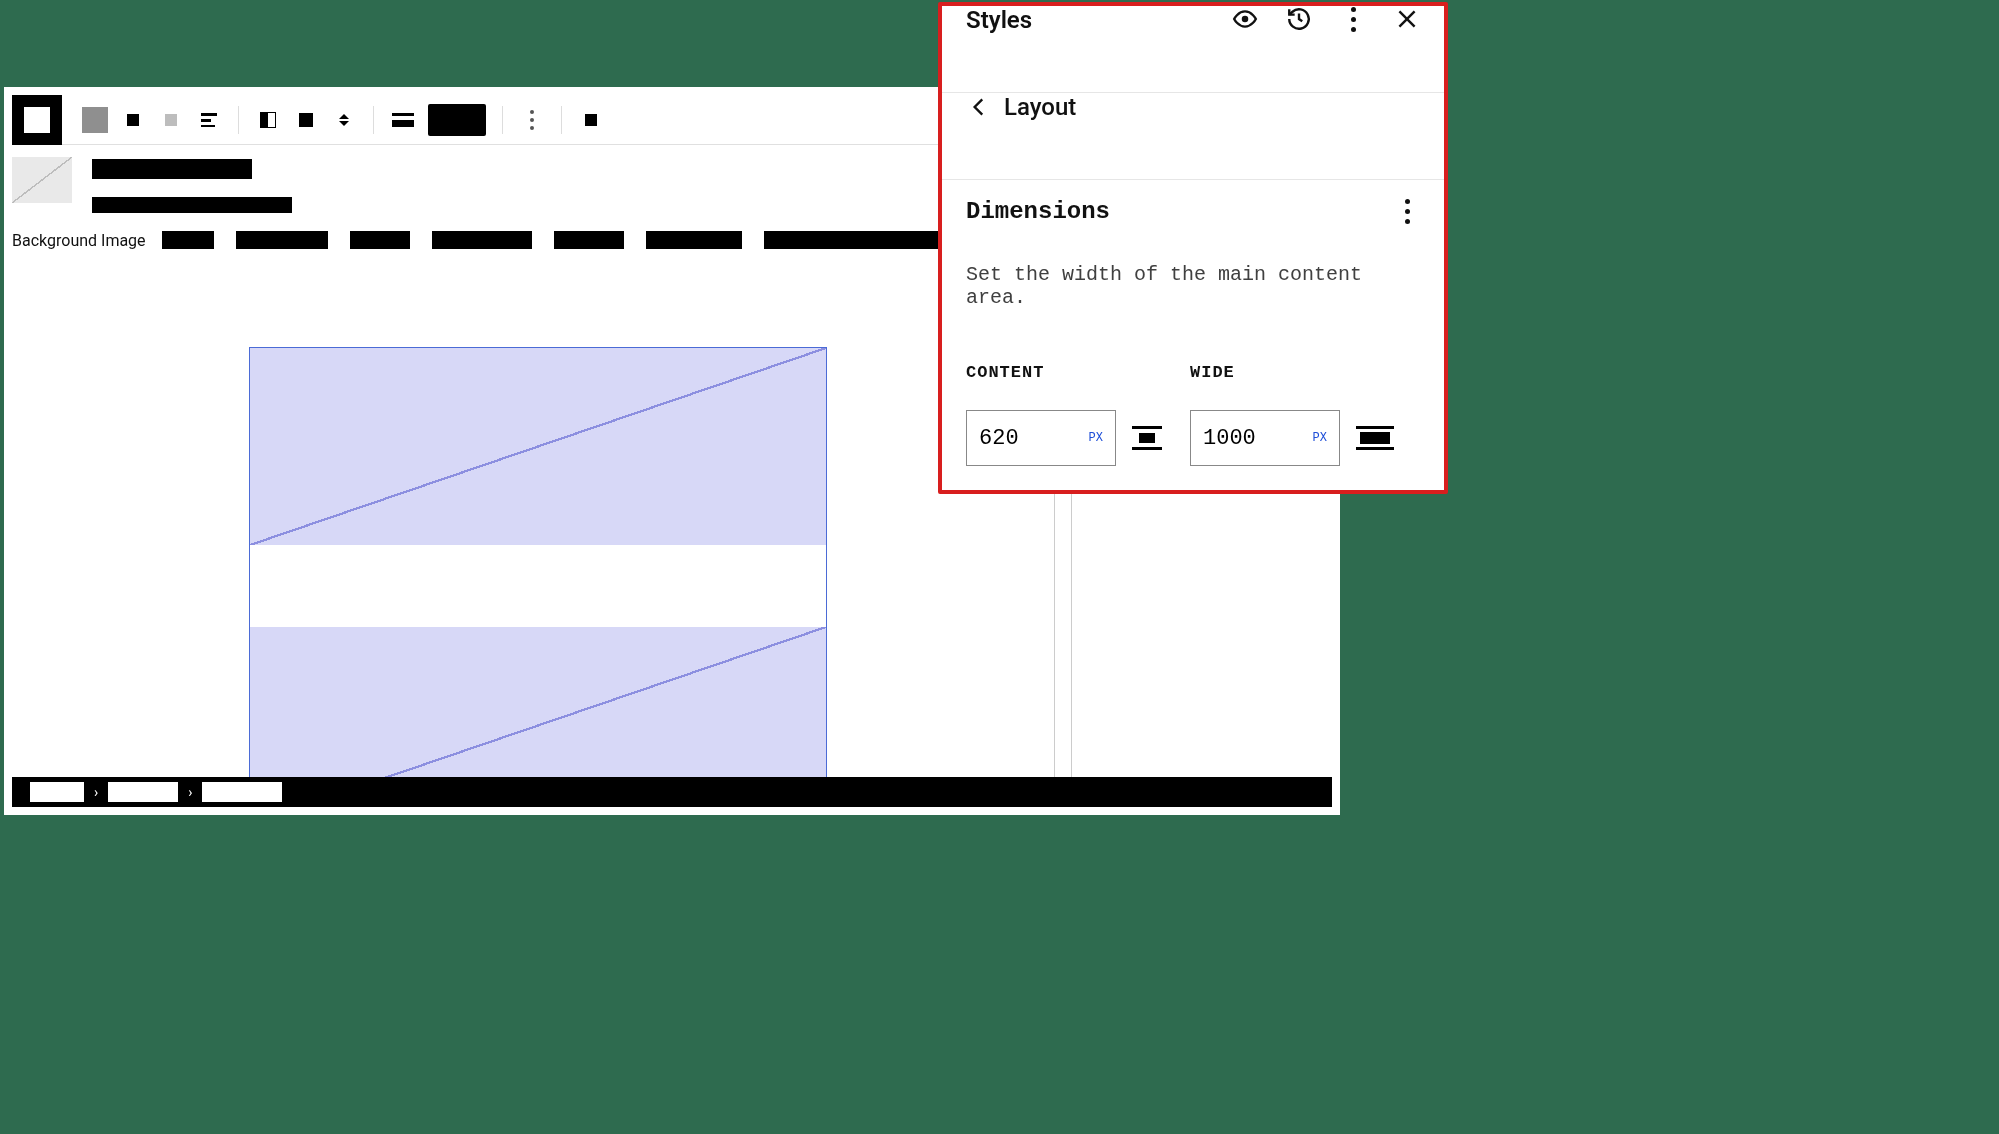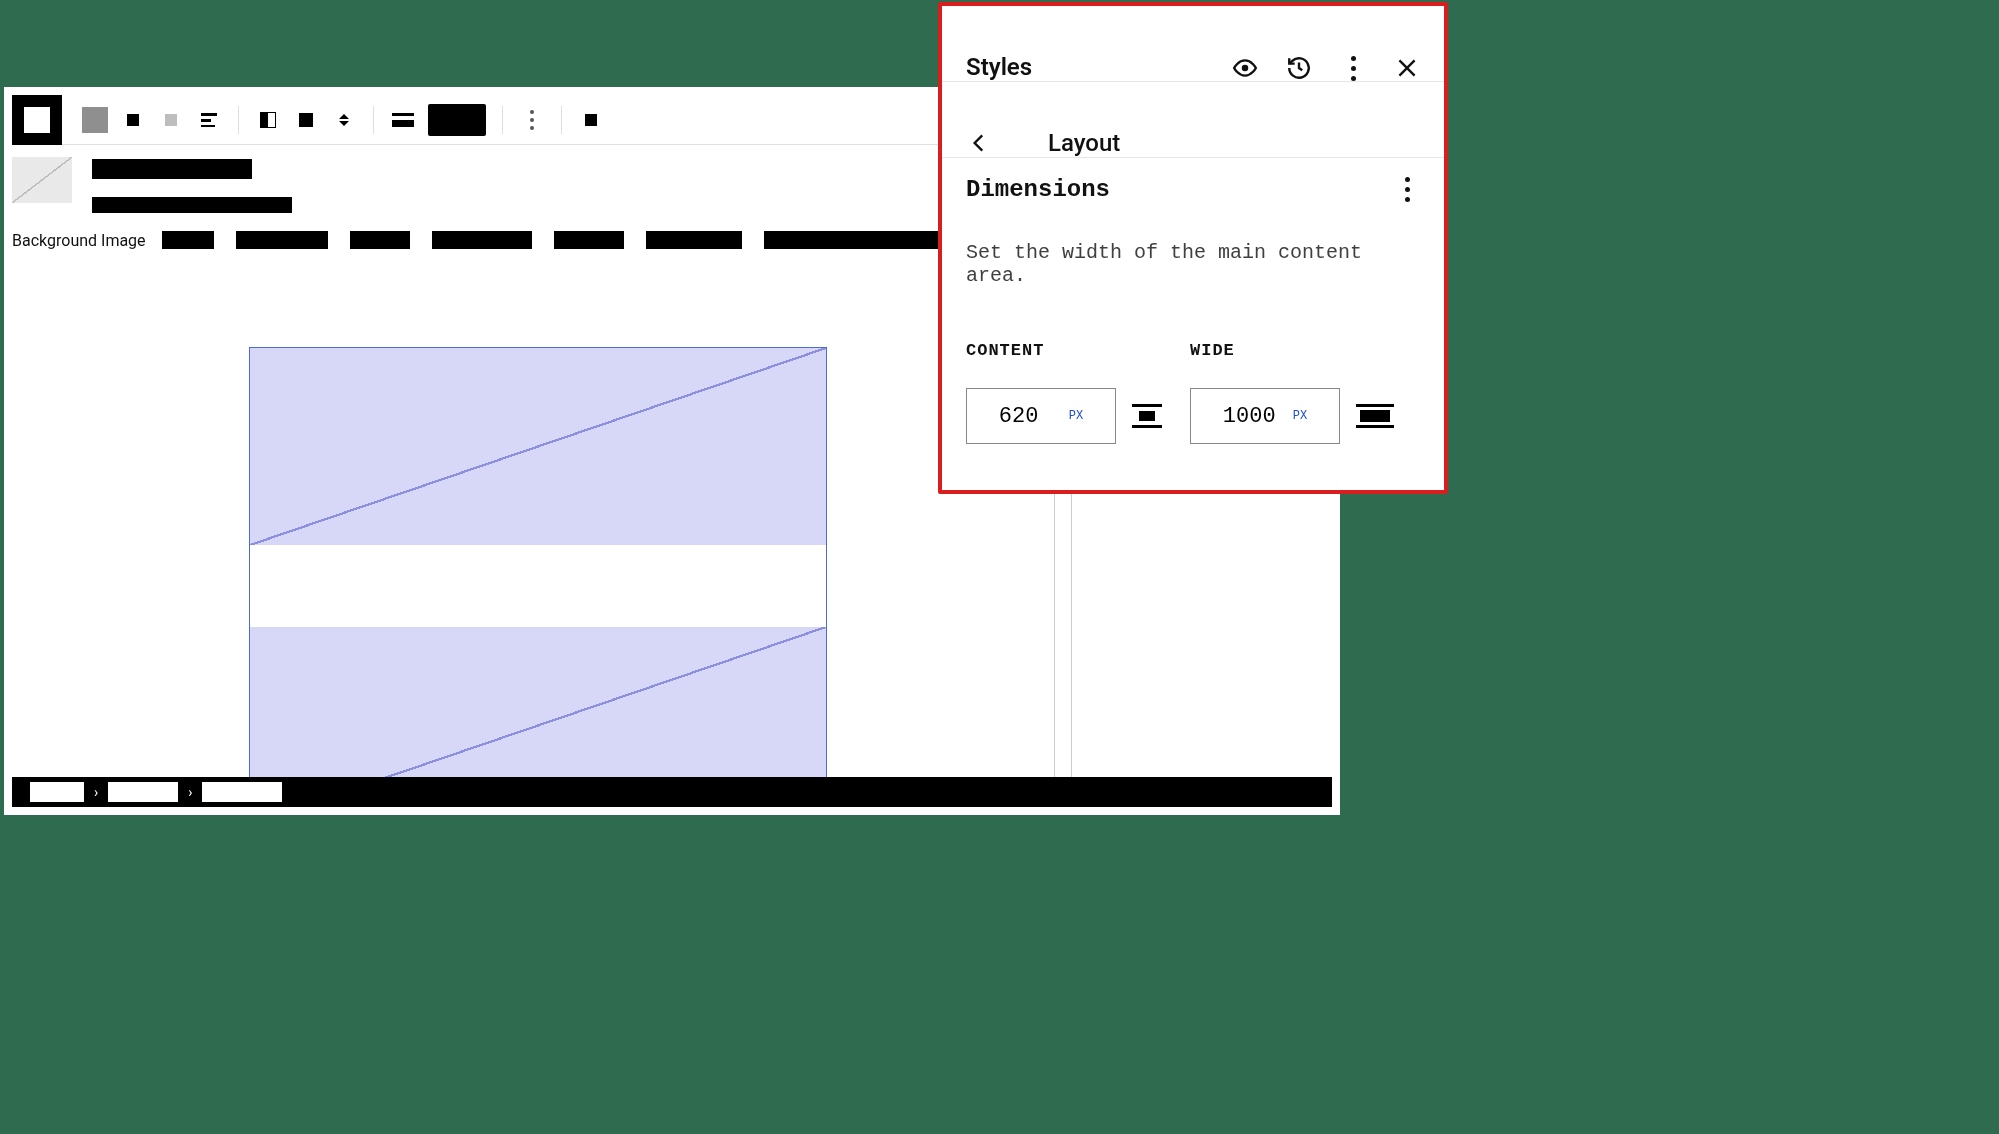--- a/index.html
+++ b/index.html
@@ -136,23 +136,23 @@
     position:absolute;
     left:938px; top:2px;
     width:510px; height:492px;
     background:#fff;
     border:4px solid #d81e1e;
     border-radius:2px;
     display:flex; flex-direction:column;
     color:#111;
   }
   .sp-row{
-    display:flex; align-items:flex-end; justify-content:space-between;
+    display:flex; align-items:flex-start; justify-content:space-between;
     padding:0 24px;
-    height:76px;
+    height:87px;
     border-bottom:1px solid #e6e6e6;
   }
   .sp-title{ font-size:24px; font-weight:600; }
   .sp-actions{ display:flex; gap:28px; align-items:center; }
   .sp-icon{ width:26px; height:26px; display:flex; align-items:center; justify-content:center; color:#111;}
   .sp-icon svg{ width:26px; height:26px; stroke:#111; fill:none; stroke-width:2.2; }
   .sp-dots{ display:flex; flex-direction:column; gap:5px;}
   .sp-dots span{ width:5px;height:5px;background:#111;border-radius:50%;}
   .sp-close{ font-size:26px; font-weight:700;}
   .sp-row.nav{ border-bottom:1px solid #e6e6e6; }
@@ -160,21 +160,21 @@
   .sp-body{ padding: 18px 24px 24px 24px; flex:1;font-family:Liberation Mono, monospace;}
   .sp-section-hd{ display:flex; align-items:center; justify-content:space-between; }
   .sp-section-title{ font-size:24px; font-weight:600; }
   .sp-desc{ font-size:20px; color:#404040; margin-top:38px; }
   .sp-fields{ display:flex; gap:28px; margin-top:26px; }
   .sp-field{ display:flex; flex-direction:column; gap:28px;margin-top:28px;}
   .sp-label{ font-size:17px; letter-spacing:1px; font-weight:600;}
   .sp-input-row{ display:flex; align-items:center; gap:16px;}
   .sp-input{
     width:150px; height:56px; border:1px solid #888;
-    display:flex; align-items:center; justify-content:center;
+    display:flex; align-items:center; justify-content:space-between;
     padding:8px 12px;
   }
   .sp-input input{
     border:none; outline:none; font-size:22px; width:70px; font-family:inherit;
   }
   .sp-unit{ font-size:12px; color:#1d4ed8; }
   .sp-width-icon{
     width:30px; height:24px;
     border-top:3px solid #000; border-bottom:3px solid #000;
     display:flex; align-items:center; justify-content:center;
@@ -316,21 +316,21 @@
       <div class="sp-icon sp-close">
         <svg viewBox="0 0 24 24">
             <line x1="5" y1="5" x2="19" y2="19"></line>
             <line x1="19" y1="5" x2="5" y2="19"></line>
           </svg>
       </div>
     </div>
   </div>
 
   <div class="sp-row nav">
-    <div style="display:flex;align-items:center;gap:44px;">
+    <div style="display:flex;align-items:center;">
       <div class="sp-icon">
         <svg viewBox="0 0 24 24">
             <polyline points="15 5 8 12 15 19"></polyline>
           </svg>
       </div>
       <div class="sp-nav-title" style="margin-left:12px">Layout</div>
     </div>
     <div></div>
   </div>
 

